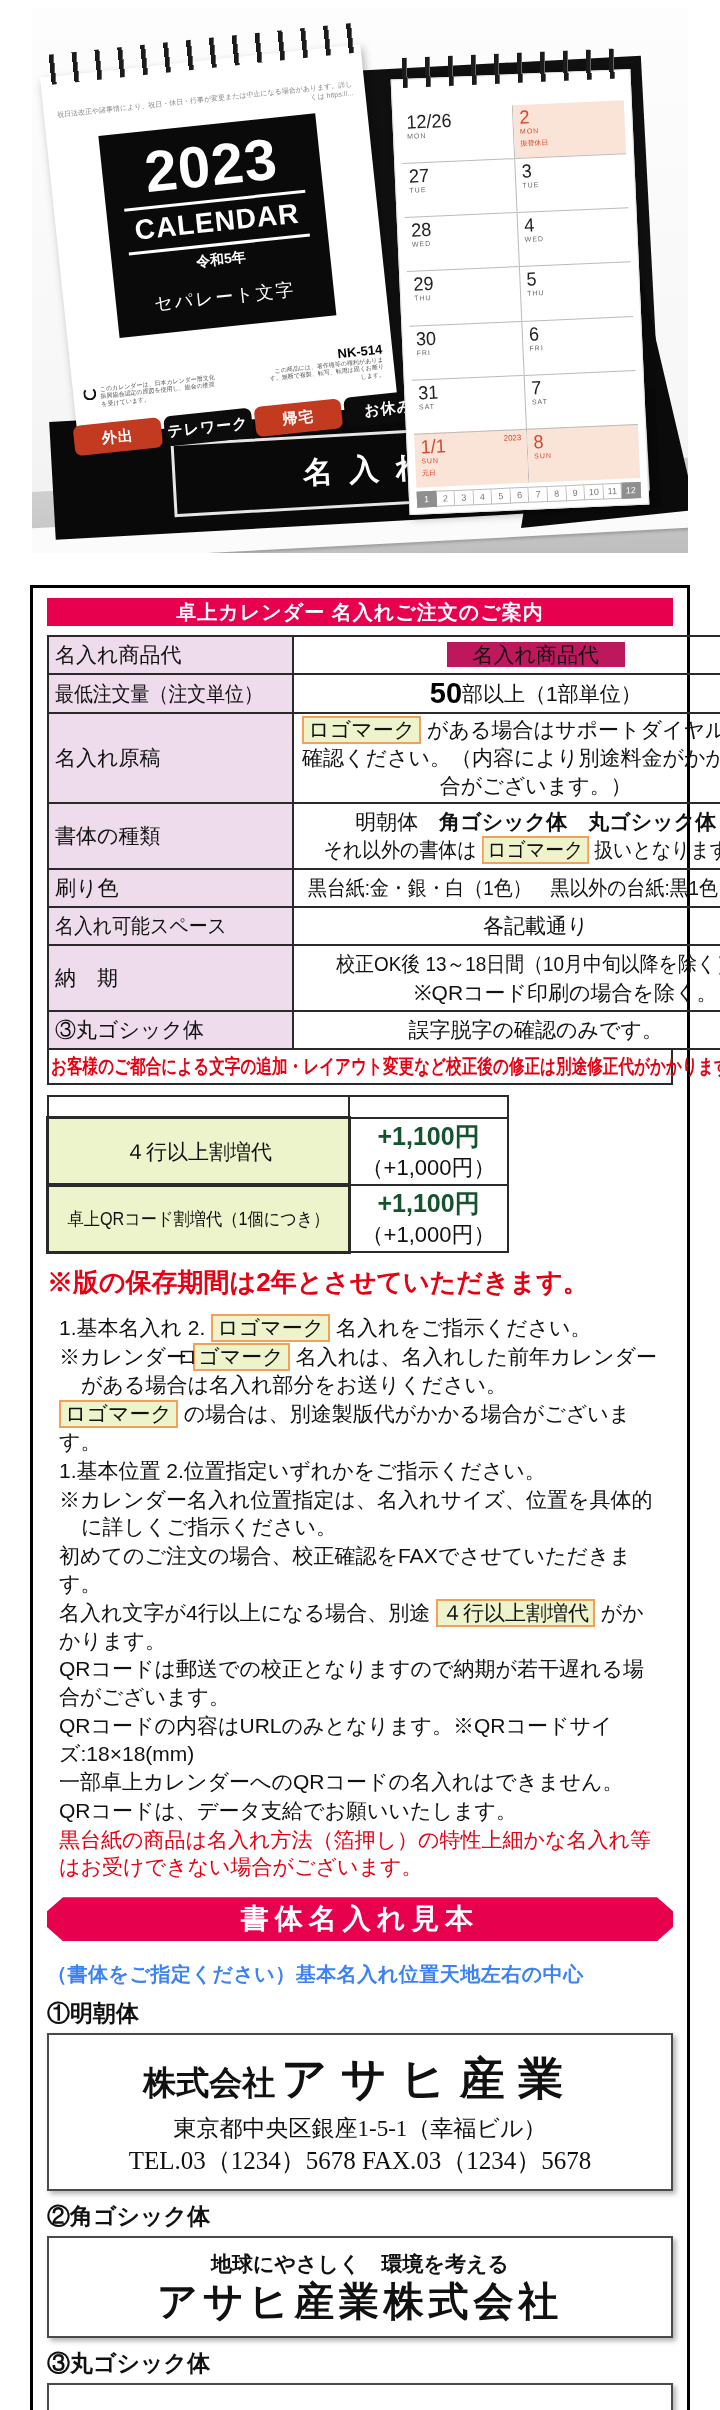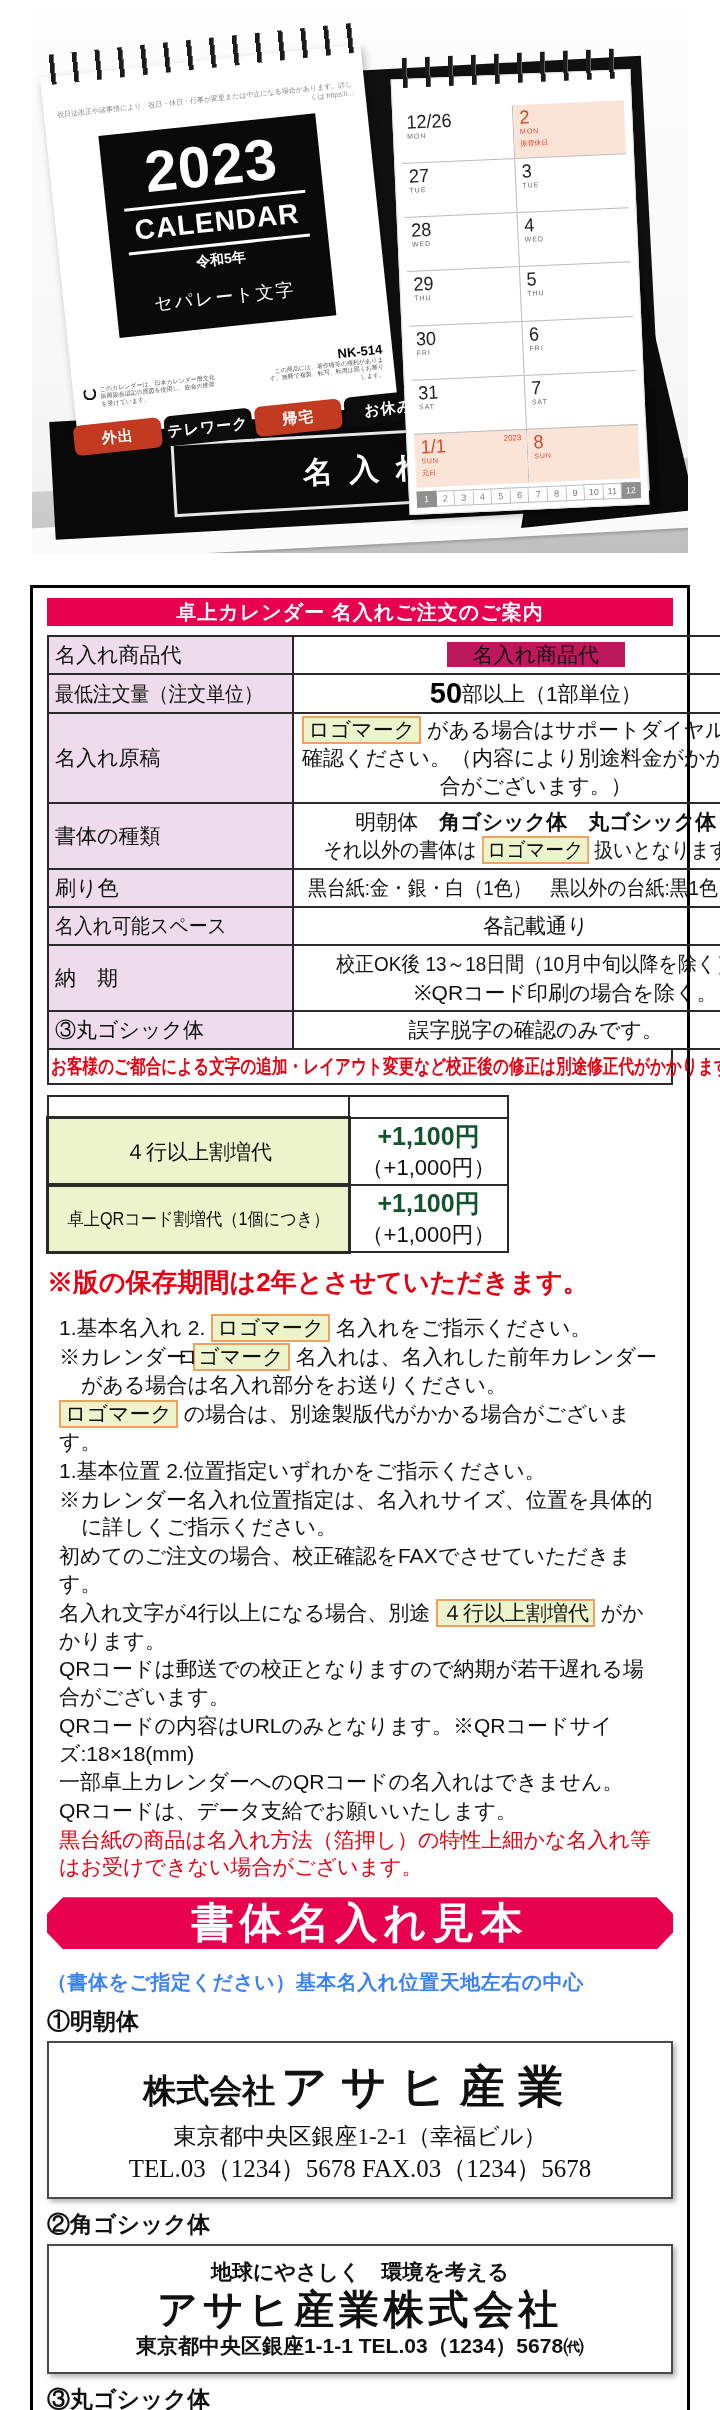--- a/index.html
+++ b/index.html
@@ -74,21 +74,21 @@
   td.glabel{background:#edf3cb;border:2px solid #f2a05a;outline:2px solid #2a2a2a;width:192px;text-align:center;}
   td.gprice{width:262px;text-align:center;}
   .price{color:#14532d;font-weight:bold;font-size:25px;}
   .tax{font-size:22px;}
   tr.sur-empty td{height:22px;}
   .store-note{color:#e60012;font-weight:bold;font-size:26px;margin:12px 0 10px;}
   .notes{font-size:21px;line-height:1.32;margin-top:14px;}
   .note{margin:1px 12px;}
   .hang{padding-left:22px;text-indent:-22px;}
   .red-t{color:#e60012;}
-  .banner{margin-top:16px;height:52px;background:#e6004e;clip-path:polygon(16px 0,calc(100% - 16px) 0,100% 32%,100% 68%,calc(100% - 16px) 100%,16px 100%,0 68%,0 32%);color:#fff;font-size:42px;font-weight:bold;display:flex;align-items:center;justify-content:center;letter-spacing:6px;}
+  .banner{margin-top:16px;height:44px;background:#e6004e;clip-path:polygon(16px 0,calc(100% - 16px) 0,100% 32%,100% 68%,calc(100% - 16px) 100%,16px 100%,0 68%,0 32%);color:#fff;font-size:28px;font-weight:bold;display:flex;align-items:center;justify-content:center;letter-spacing:6px;}
   .sub-blue{color:#3b82f6;font-size:20px;font-weight:bold;margin:20px 0 2px;letter-spacing:.5px;}
   .slabel{font-size:23px;font-weight:bold;margin:10px 0 4px;}
   .sbox{border:2px solid #4a4a4a;box-shadow:3px 3px 5px rgba(0,0,0,.3);background:#fff;text-align:center;}
   .sbox1{padding:14px 6px 12px;}
   .s1-l1 .pre{font-size:33px;font-weight:bold;}
   .s1-l1 .co{font-size:45px;font-weight:bold;letter-spacing:.3em;margin-left:6px;}
   .s1-l2{font-size:23px;margin-top:4px;}
   .s1-l3{font-size:25px;}
   .sbox2{padding:12px 6px 12px;}
   .s2-l1{font-size:21px;font-weight:bold;}
@@ -305,29 +305,28 @@
     <p class="note">QRコードは、データ支給でお願いいたします。</p>
     <p class="note red-t">黒台紙の商品は名入れ方法（箔押し）の特性上細かな名入れ等はお受けできない場合がございます。</p>
   </div>
 
   <div class="banner">書体名入れ見本</div>
   <div class="sub-blue">（書体をご指定ください）基本名入れ位置天地左右の中心</div>
 
   <div class="slabel">①明朝体</div>
   <div class="sbox sbox1 serif">
     <div class="s1-l1"><span class="pre">株式会社</span><span class="co">アサヒ産業</span></div>
-    <div class="s1-l2">東京都中央区銀座1-2-1（幸福ビル）</div>
+    <div class="s1-l2">東京都中央区銀座1-5-1（幸福ビル）</div>
     <div class="s1-l3">TEL.03（1234）5678 FAX.03（1234）5678</div>
   </div>
 
   <div class="slabel">②角ゴシック体</div>
   <div class="sbox sbox2">
     <div class="s2-l1">地球にやさしく　環境を考える</div>
     <div class="s2-l2">アサヒ産業株式会社</div>
-    <div class="s2-l3">東京都中央区銀座1-1-1 TEL.03（1234）5678㈹</div>
   </div>
 
   <div class="slabel">③丸ゴシック体</div>
   <div class="sbox sbox3">
     
     
   </div>
 
 </div>
 

